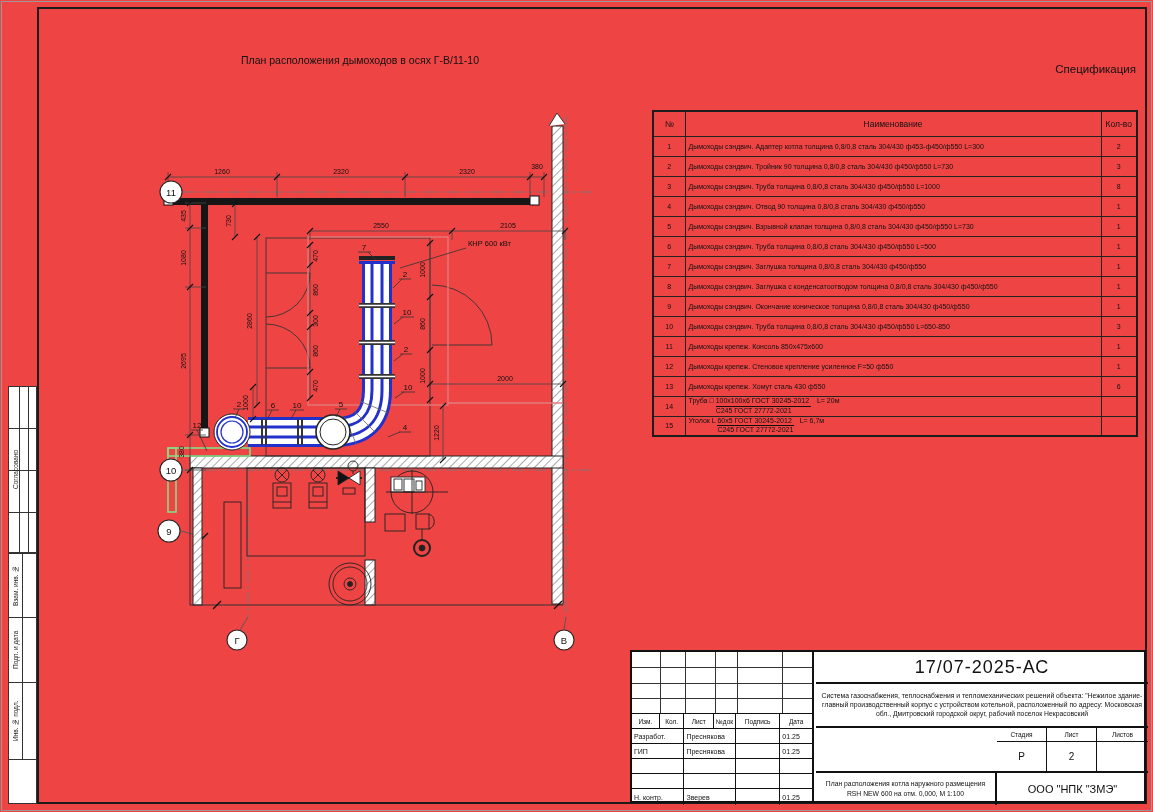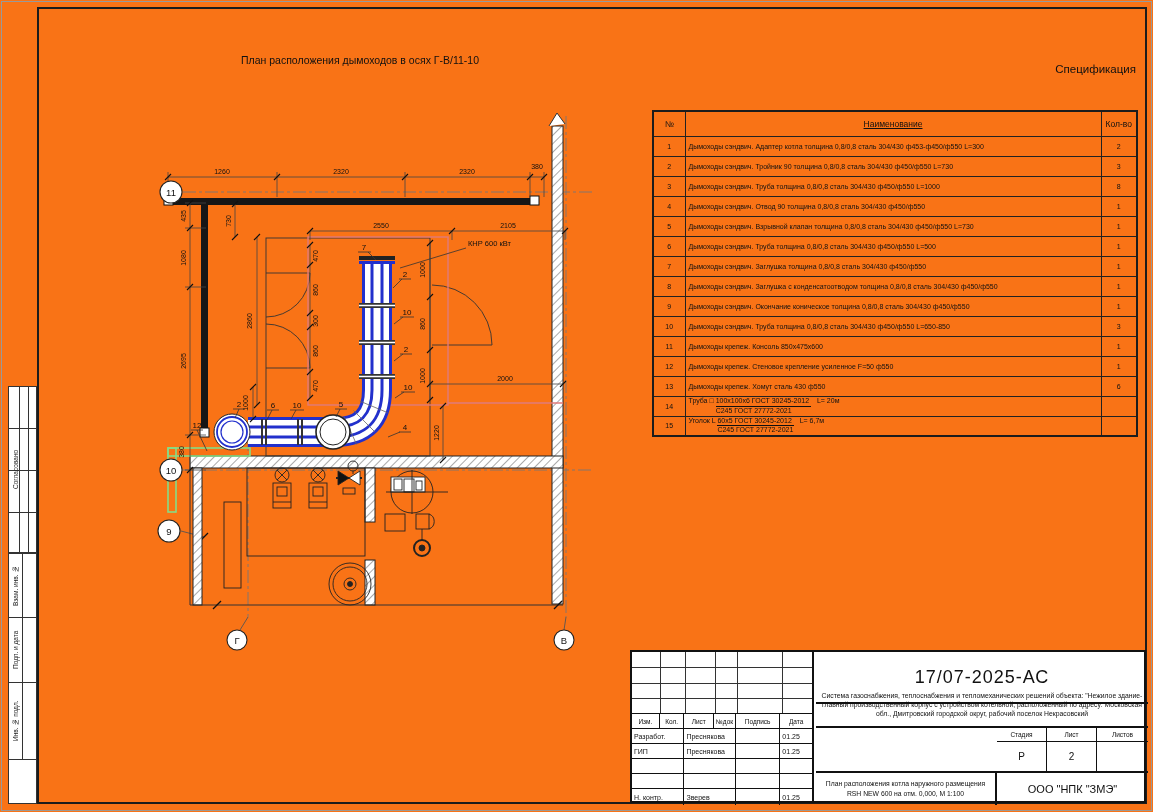--- a/index.html
+++ b/index.html
@@ -1,57 +1,57 @@
 <!DOCTYPE html>
 <html><head>
 <meta charset="utf-8">
 <style>
   * { margin:0; padding:0; box-sizing:border-box; }
   body { font-family:"Liberation Sans", sans-serif; background:#e8e8e8; }
-  .page { position:relative; width:1153px; height:812px; background:#f97316; overflow:hidden; color:#111; }
+  .page { position:relative; width:1153px; height:812px; background:#ef4444; overflow:hidden; color:#111; }
   .abs { position:absolute; }
   .sheet-border { position:absolute; inset:1px; border:1px solid #999; }
   .frame { position:absolute; left:37px; top:7px; width:1110px; height:797px; border:2px solid #1c1c1c; }
 
   
   .stampbox { position:absolute; border:1px solid #333; background:#fff; }
   .rot { position:absolute; left:0; top:0; height:100%; width:13px; display:flex; align-items:center; justify-content:center;
          writing-mode:vertical-rl; transform:rotate(180deg); font-size:6.5px; color:#222; }
   .vline { position:absolute; top:0; bottom:0; width:1px; background:#333; }
   .hline { position:absolute; left:0; right:0; height:1px; background:#333; }
 
   
   .ptitle { position:absolute; left:150px; top:52px; width:420px; text-align:center; font-size:10.5px; line-height:1.55; color:#111; }
 
   
   .spec-title { position:absolute; left:652px; top:63px; width:484px; text-align:right; font-size:11.5px; }
   .spec { position:absolute; left:652px; top:110px; width:484px; }
   table.spec-t { border-collapse:collapse; table-layout:fixed; width:484px; font-size:7px; }
   table.spec-t td, table.spec-t th { border:1px solid #222; overflow:hidden; }
   table.spec-t { border:2px solid #1c1c1c; }
-  th.h-num { width:32px; } th.h-name { width:416px;text-decoration:underline; } th.h-qty { width:36px; }
+  th.h-num { width:32px; } th.h-name { width:416px; } th.h-qty { width:36px; }
   table.spec-t thead th { height:25px; font-weight:normal; font-size:8.5px; }
   table.spec-t tbody tr { height:20px; }
   td.c-num { text-align:center; }
   td.c-name { text-align:left; padding:0 3px; }
   td.c-qty { text-align:center; }
   .frac { display:inline-flex; flex-direction:column; vertical-align:top; line-height:1.25; text-align:left; }
   .ft { border-bottom:1px solid #111; padding-right:2px; }
   .pfx { vertical-align:top; line-height:1.25; }
 
   
   .tb { position:absolute; left:630px; top:650px; width:516px; height:153px; border:2px solid #111; background:#fff; font-size:7px; }
   .tb-left { position:absolute; left:0; top:0; width:182px; height:100%; border-right:2px solid #111; }
   .minigrid { position:absolute; left:0; top:0; width:100%; height:62px; border-bottom:1px solid #111; }
   .sig-head { position:absolute; left:0; top:62px; width:100%; height:15px; border-bottom:1px solid #111; display:flex; }
   .sig-head > div { border-right:1px solid #111; display:flex; align-items:center; justify-content:center; font-size:6.5px; }
   .sigrow { display:flex; border-bottom:1px solid #111; }
   .sigrow > div { border-right:1px solid #111; padding-left:2px; display:flex; align-items:center; font-size:7px; }
   .tb-right { position:absolute; left:184px; top:0; width:332px; height:100%; }
-  .docnum { position:absolute; left:0; top:0; width:100%; height:52px; border-bottom:2px solid #111; display:flex; align-items:center; justify-content:center; font-size:18px; letter-spacing:1px; }
+  .docnum { position:absolute; left:0; top:0; width:100%; height:32px; border-bottom:2px solid #111; display:flex; align-items:center; justify-content:center; font-size:18px; letter-spacing:1px; }
   .desc { position:absolute; left:0; top:38px; width:100%; height:38px; border-bottom:2px solid #111; font-size:6.8px; line-height:1.35; text-align:center; padding:1px 2px; overflow:hidden; }
   .mid { position:absolute; left:0; top:76px; width:100%; height:45px; border-bottom:2px solid #111; }
   .sect { position:absolute; left:0; top:0; width:181px; height:100%; border-right:2px solid #111; display:flex; align-items:center; justify-content:center; text-align:center; font-size:8px; line-height:1.5; }
   .stg { position:absolute; left:181px; top:0; right:0; height:100%; }
   .stg .hd { position:absolute; top:0; height:14px; border-bottom:1px solid #111; border-right:1px solid #111; display:flex; align-items:center; justify-content:center; font-size:6.5px; width:50px; }
   .stg .vl { position:absolute; top:14px; bottom:0; width:50px; border-right:1px solid #111; display:flex; align-items:center; justify-content:center; font-size:10px; }
   .bot { position:absolute; left:0; top:121px; width:100%; height:32px; }
   .sheet-title { position:absolute; left:0; top:0; width:181px; height:100%; border-right:2px solid #111; display:flex; align-items:center; justify-content:center; text-align:center; font-size:6.8px; line-height:1.4; padding:0 3px; }
   .company { position:absolute; left:181px; top:0; right:0; height:100%; display:flex; align-items:center; justify-content:center; font-size:11px; }
 

